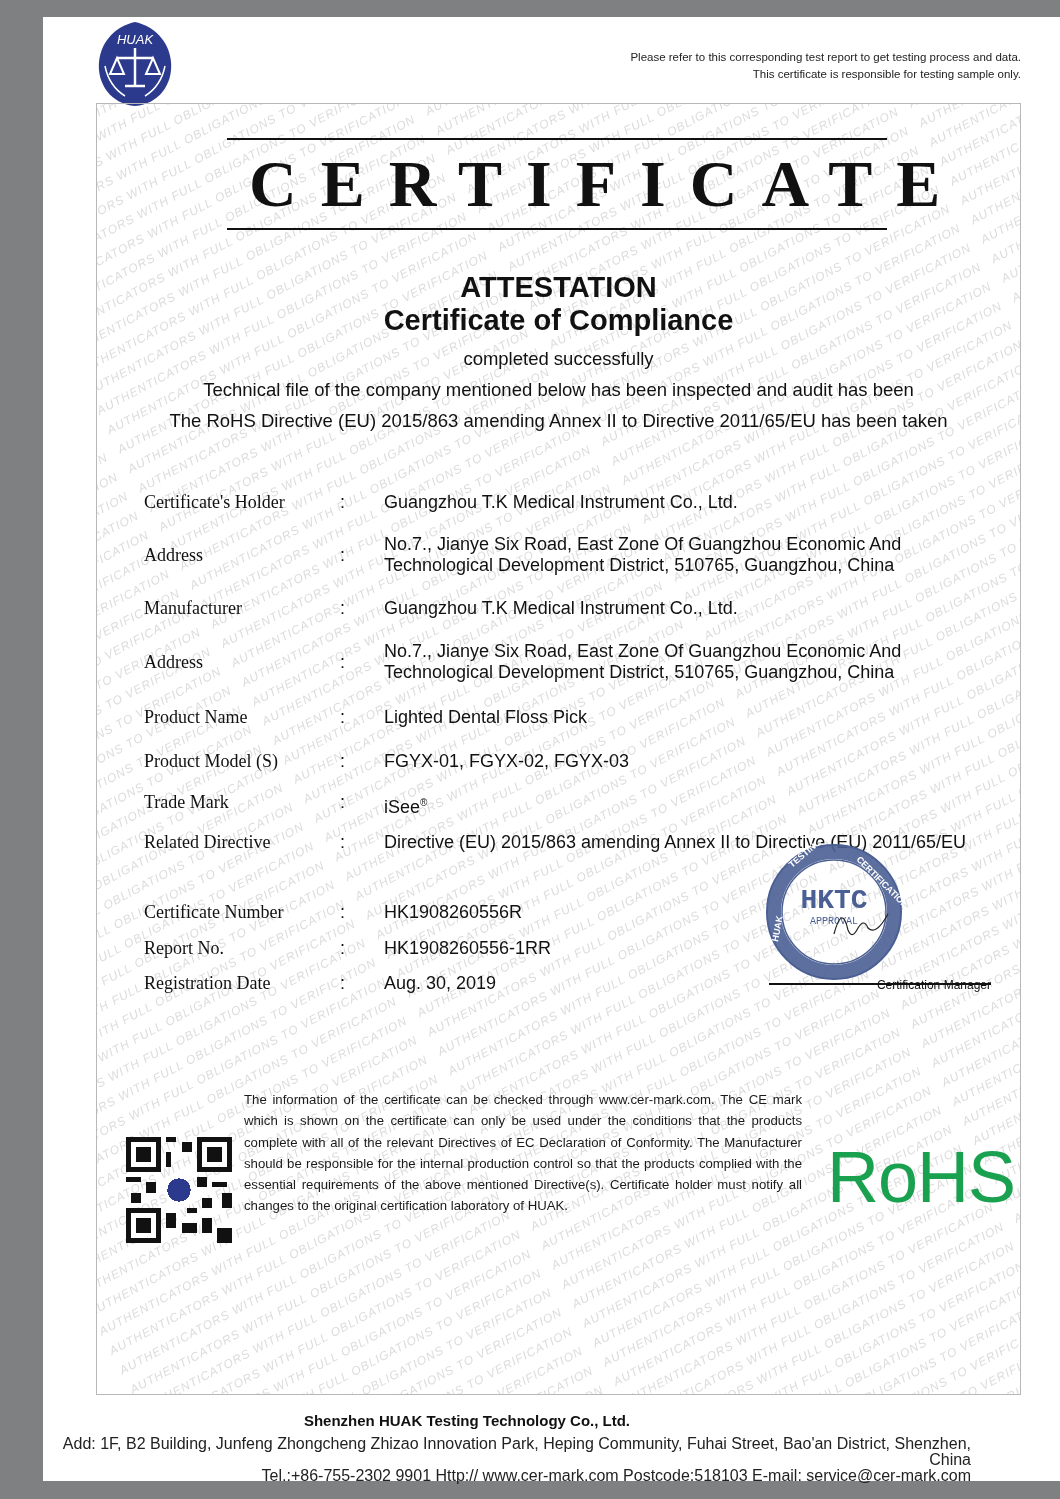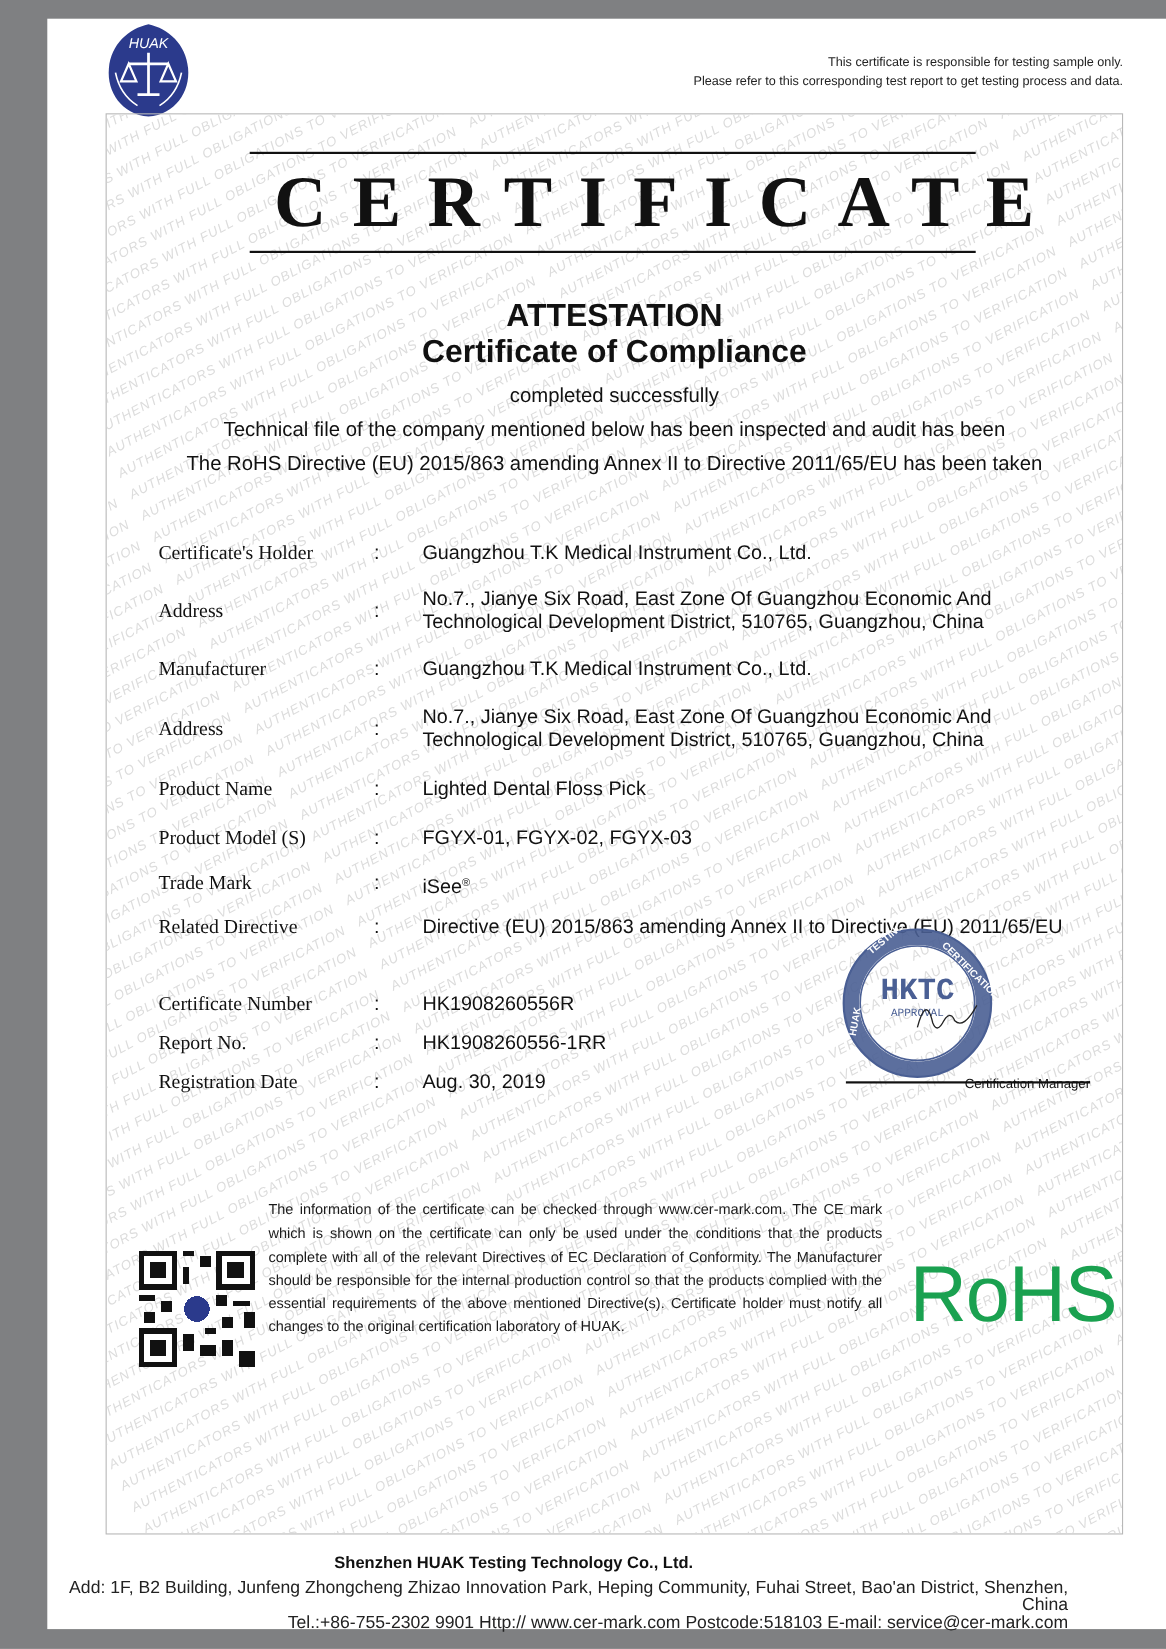--- a/index.html
+++ b/index.html
@@ -42,22 +42,22 @@
     <line x1="40" y1="28" x2="40" y2="66" stroke="#fff" stroke-width="2.5"></line>
     <line x1="22" y1="38" x2="58" y2="38" stroke="#fff" stroke-width="2.5"></line>
     <path d="M22 38 L15 54 L29 54 Z" fill="none" stroke="#fff" stroke-width="2"></path>
     <path d="M58 38 L51 54 L65 54 Z" fill="none" stroke="#fff" stroke-width="2"></path>
     <line x1="30" y1="66" x2="50" y2="66" stroke="#fff" stroke-width="2.5"></line>
     <path d="M10 46 Q14 66 30 76" fill="none" stroke="#fff" stroke-width="1.5"></path>
     <path d="M70 46 Q66 66 50 76" fill="none" stroke="#fff" stroke-width="1.5"></path>
   </svg>
 
   <div class="top-note">
+    <div>Please refer to this corresponding test report to get testing process and data.</div>
     <div>This certificate is responsible for testing sample only.</div>
-    <div>Please refer to this corresponding test report to get testing process and data.</div>
   </div>
 
   <div class="inner">
     <div class="watermark" id="wm">
         <div>&nbsp;&nbsp;&nbsp;AUTHENTICATORS WITH FULL OBLIGATIONS TO VERIFICATION&nbsp;&nbsp;&nbsp;AUTHENTICATORS WITH FULL OBLIGATIONS TO VERIFICATION&nbsp;&nbsp;&nbsp;AUTHENTICATORS WITH FULL OBLIGATIONS TO VERIFICATION&nbsp;&nbsp;&nbsp;AUTHENTICATORS WITH FULL OBLIGATIONS TO VERIFICATION&nbsp;&nbsp;&nbsp;AUTHENTICATORS WITH FULL OBLIGATIONS TO VERIFICATION&nbsp;&nbsp;&nbsp;AUTHENTICATORS WITH FULL OBLIGATIONS TO VERIFICATION</div>
         <div>&nbsp;&nbsp;&nbsp;AUTHENTICATORS WITH FULL OBLIGATIONS TO VERIFICATION&nbsp;&nbsp;&nbsp;AUTHENTICATORS WITH FULL OBLIGATIONS TO VERIFICATION&nbsp;&nbsp;&nbsp;AUTHENTICATORS WITH FULL OBLIGATIONS TO VERIFICATION&nbsp;&nbsp;&nbsp;AUTHENTICATORS WITH FULL OBLIGATIONS TO VERIFICATION&nbsp;&nbsp;&nbsp;AUTHENTICATORS WITH FULL OBLIGATIONS TO VERIFICATION&nbsp;&nbsp;&nbsp;AUTHENTICATORS WITH FULL OBLIGATIONS TO VERIFICATION</div>
         <div>&nbsp;&nbsp;&nbsp;AUTHENTICATORS WITH FULL OBLIGATIONS TO VERIFICATION&nbsp;&nbsp;&nbsp;AUTHENTICATORS WITH FULL OBLIGATIONS TO VERIFICATION&nbsp;&nbsp;&nbsp;AUTHENTICATORS WITH FULL OBLIGATIONS TO VERIFICATION&nbsp;&nbsp;&nbsp;AUTHENTICATORS WITH FULL OBLIGATIONS TO VERIFICATION&nbsp;&nbsp;&nbsp;AUTHENTICATORS WITH FULL OBLIGATIONS TO VERIFICATION&nbsp;&nbsp;&nbsp;AUTHENTICATORS WITH FULL OBLIGATIONS TO VERIFICATION</div>
         <div>&nbsp;&nbsp;&nbsp;AUTHENTICATORS WITH FULL OBLIGATIONS TO VERIFICATION&nbsp;&nbsp;&nbsp;AUTHENTICATORS WITH FULL OBLIGATIONS TO VERIFICATION&nbsp;&nbsp;&nbsp;AUTHENTICATORS WITH FULL OBLIGATIONS TO VERIFICATION&nbsp;&nbsp;&nbsp;AUTHENTICATORS WITH FULL OBLIGATIONS TO VERIFICATION&nbsp;&nbsp;&nbsp;AUTHENTICATORS WITH FULL OBLIGATIONS TO VERIFICATION&nbsp;&nbsp;&nbsp;AUTHENTICATORS WITH FULL OBLIGATIONS TO VERIFICATION</div>
         <div>&nbsp;&nbsp;&nbsp;AUTHENTICATORS WITH FULL OBLIGATIONS TO VERIFICATION&nbsp;&nbsp;&nbsp;AUTHENTICATORS WITH FULL OBLIGATIONS TO VERIFICATION&nbsp;&nbsp;&nbsp;AUTHENTICATORS WITH FULL OBLIGATIONS TO VERIFICATION&nbsp;&nbsp;&nbsp;AUTHENTICATORS WITH FULL OBLIGATIONS TO VERIFICATION&nbsp;&nbsp;&nbsp;AUTHENTICATORS WITH FULL OBLIGATIONS TO VERIFICATION&nbsp;&nbsp;&nbsp;AUTHENTICATORS WITH FULL OBLIGATIONS TO VERIFICATION</div>
         <div>&nbsp;&nbsp;&nbsp;AUTHENTICATORS WITH FULL OBLIGATIONS TO VERIFICATION&nbsp;&nbsp;&nbsp;AUTHENTICATORS WITH FULL OBLIGATIONS TO VERIFICATION&nbsp;&nbsp;&nbsp;AUTHENTICATORS WITH FULL OBLIGATIONS TO VERIFICATION&nbsp;&nbsp;&nbsp;AUTHENTICATORS WITH FULL OBLIGATIONS TO VERIFICATION&nbsp;&nbsp;&nbsp;AUTHENTICATORS WITH FULL OBLIGATIONS TO VERIFICATION&nbsp;&nbsp;&nbsp;AUTHENTICATORS WITH FULL OBLIGATIONS TO VERIFICATION</div>

